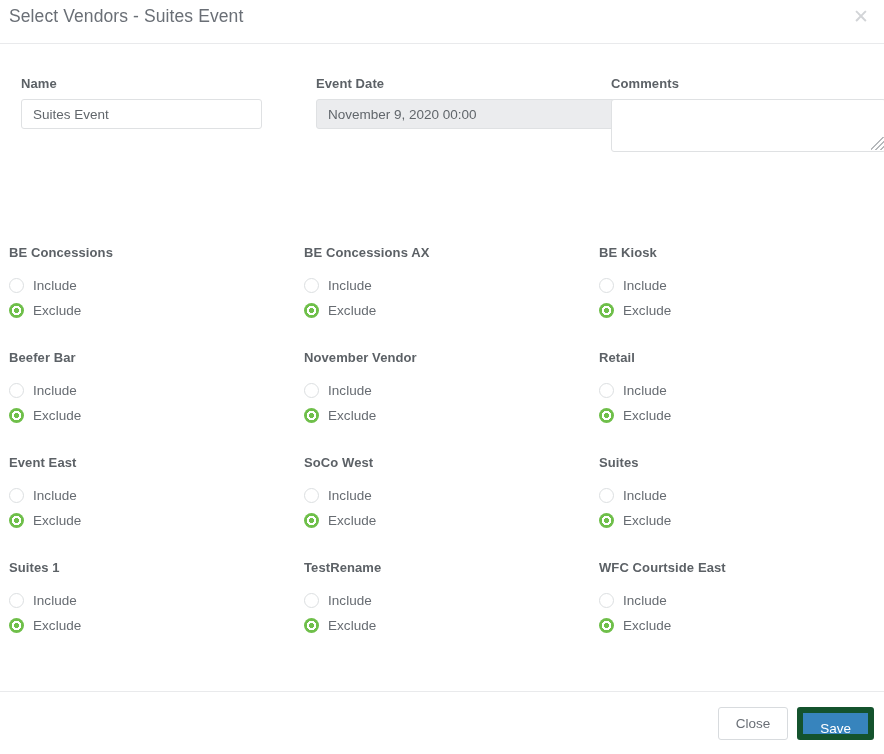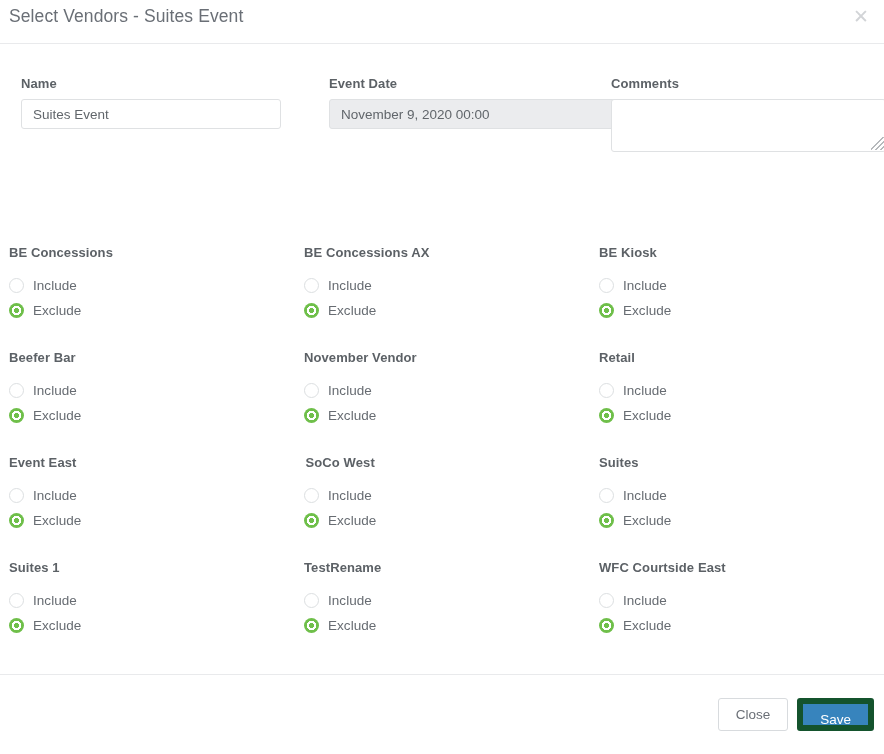--- a/index.html
+++ b/index.html
@@ -60,28 +60,28 @@
   .field-label {
     font-size: 13px;
     font-weight: bold;
     color: #5c6166;
     letter-spacing: 0.1px;
   }
 
   
   .top-row { position: relative; height: 95px; }
   .col1 { position: absolute; left: 9px; top: 0; width: 285px; }
-  .col2 { position: absolute; left: 304px; top: 0; width: 285px; margin-left: 13px; }
+  .col2 { position: absolute; left: 304px; top: 0; width: 285px; }
   .col3 { position: absolute; left: 599px; top: 0; width: 276px; }
 
   .top-row .field-label { display: block; margin-top: 19px; }
 
   .text-input {
     margin-top: 8px;
-    width: 260px;
+    width: 241px;
     height: 30px;
     border: 1px solid #dfe1e3;
     border-radius: 3px;
     background: #ffffff;
     padding: 0 11px;
     font-size: 13.5px;
     color: #61666b;
     font-family: "Liberation Sans", sans-serif;
     display: block;
     line-height: 28px;
@@ -159,37 +159,37 @@
     position: absolute;
     left: 0; right: 0;
     top: 200px;
   }
   .vendor-grid-row {
     position: relative;
     height: 105px;
   }
   .vendor-cell { position: absolute; top: 0; }
   .vendor-cell.c1 { left: 9px; }
-  .vendor-cell.c2 { left: 304px; text-align: center; }
+  .vendor-cell.c2 { left: 304px; }
   .vendor-cell.c3 { left: 599px; }
   .vendor-name {
     font-size: 13px;
     font-weight: bold;
     color: #5c6166;
     letter-spacing: 0.1px;
     display: block;
     margin-bottom: 13px;
     white-space: nowrap;
   }
 
   
   .modal-footer {
     position: absolute;
     left: 0; right: 0; bottom: 0;
-    height: 80px;
+    height: 63px;
     border-top: 1px solid #e9eaec;
     display: flex;
     justify-content: flex-end;
     align-items: center;
     padding-right: 10px;
     gap: 9px;
   }
   .btn {
     font-family: "Liberation Sans", sans-serif;
     font-size: 13.5px;

